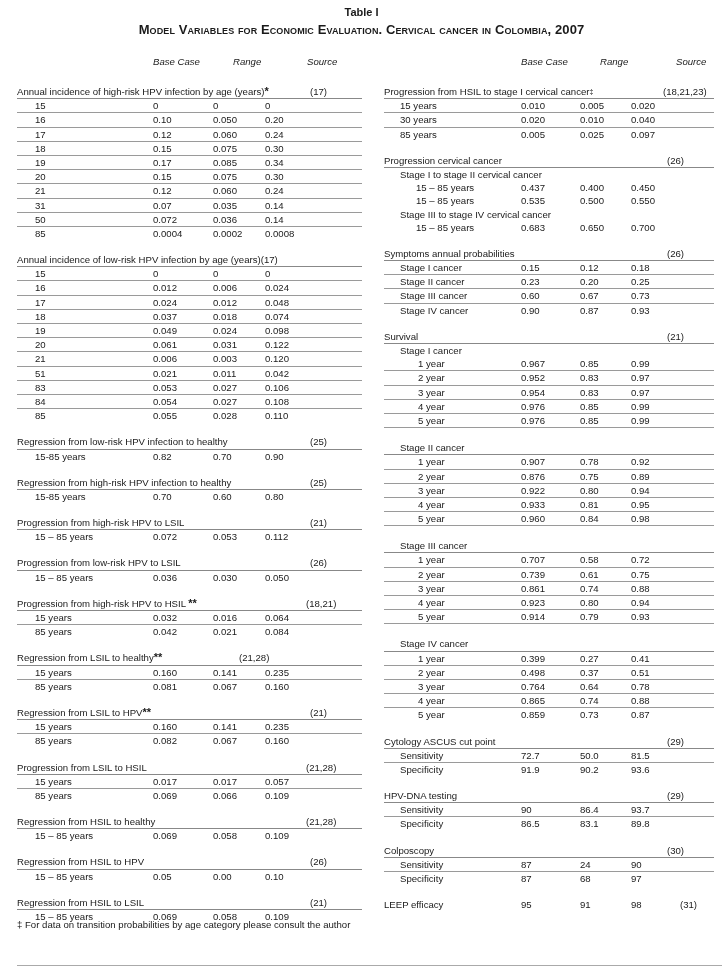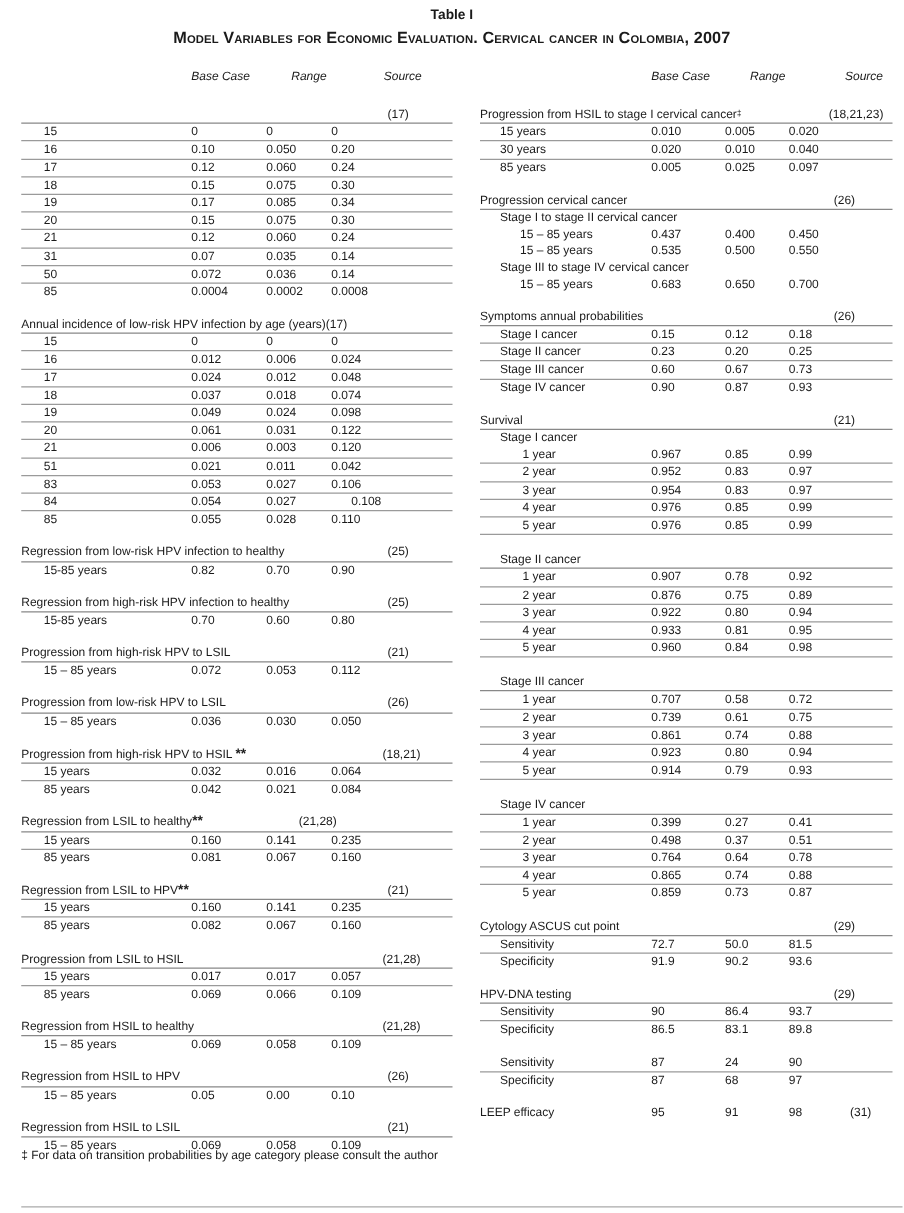--- a/index.html
+++ b/index.html
@@ -47,20 +47,21 @@
 
 <div class="col col-left">
   <div class="colhead">
     <span style="left:136px">Base Case</span>
     <span style="left:216px">Range</span>
     <span style="left:290px">Source</span>
   </div>
   <div id="left-body">
       <div class="group">
         <div class="ghead">
+          <span class="cell" style="left:0"><span>Annual incidence of high-risk HPV infection by age (years)</span><span class="star">*</span></span>
           <span class="cell src" style="left:293px">(17)</span>
         </div>
         <div class="row">
           <span class="cell" style="left:18px">15</span>
           <span class="cell" style="left:136px">0</span>
           <span class="cell" style="left:196px">0</span>
           <span class="cell" style="left:248px">0</span>
         </div>
         <div class="row">
           <span class="cell" style="left:18px">16</span>
@@ -173,21 +174,21 @@
         <div class="row">
           <span class="cell" style="left:18px">83</span>
           <span class="cell" style="left:136px">0.053</span>
           <span class="cell" style="left:196px">0.027</span>
           <span class="cell" style="left:248px">0.106</span>
         </div>
         <div class="row">
           <span class="cell" style="left:18px">84</span>
           <span class="cell" style="left:136px">0.054</span>
           <span class="cell" style="left:196px">0.027</span>
-          <span class="cell" style="left:264px">0.108</span>
+          <span class="cell" style="left:248px">0.108</span>
         </div>
         <div class="row nob">
           <span class="cell" style="left:18px">85</span>
           <span class="cell" style="left:136px">0.055</span>
           <span class="cell" style="left:196px">0.028</span>
           <span class="cell" style="left:248px">0.110</span>
         </div>
       </div>
       <div class="spacer"></div>
       <div class="group">
@@ -627,20 +628,24 @@
         </div>
         <div class="row nob">
           <span class="cell" style="left:16px">Specificity</span>
           <span class="cell" style="left:137px">86.5</span>
           <span class="cell" style="left:196px">83.1</span>
           <span class="cell" style="left:247px">89.8</span>
         </div>
       </div>
       <div class="spacer"></div>
       <div class="group">
+        <div class="ghead">
+          <span class="cell" style="left:0"><span>Colposcopy</span></span>
+          <span class="cell src" style="left:283px">(30)</span>
+        </div>
         <div class="row">
           <span class="cell" style="left:16px">Sensitivity</span>
           <span class="cell" style="left:137px">87</span>
           <span class="cell" style="left:196px">24</span>
           <span class="cell" style="left:247px">90</span>
         </div>
         <div class="row nob">
           <span class="cell" style="left:16px">Specificity</span>
           <span class="cell" style="left:137px">87</span>
           <span class="cell" style="left:196px">68</span>

